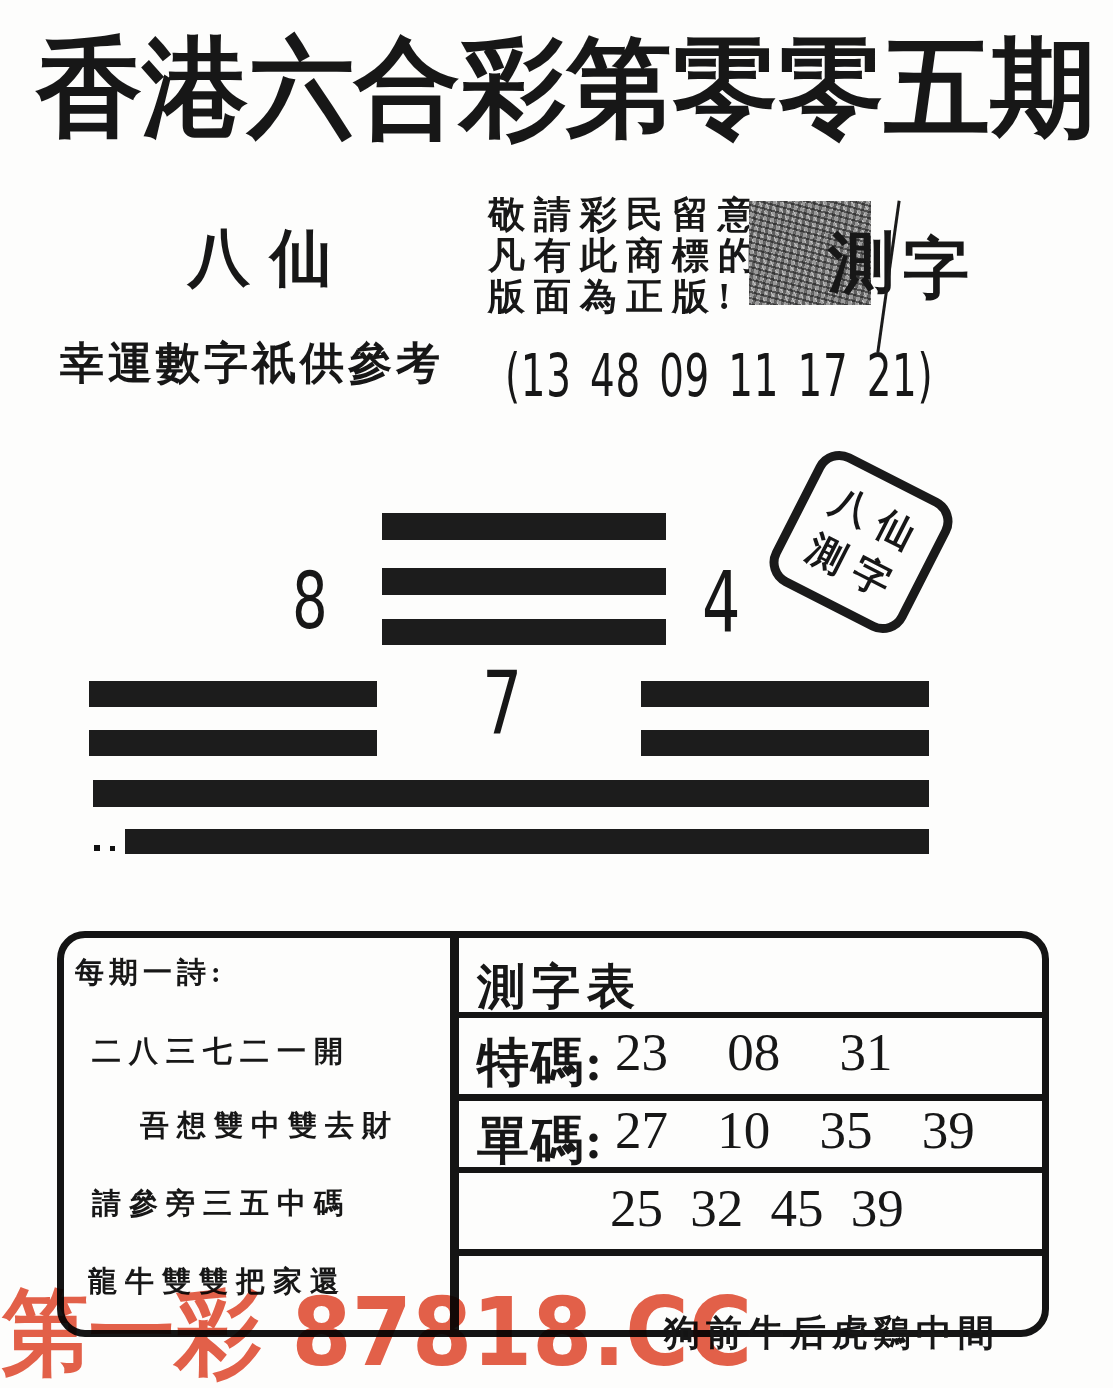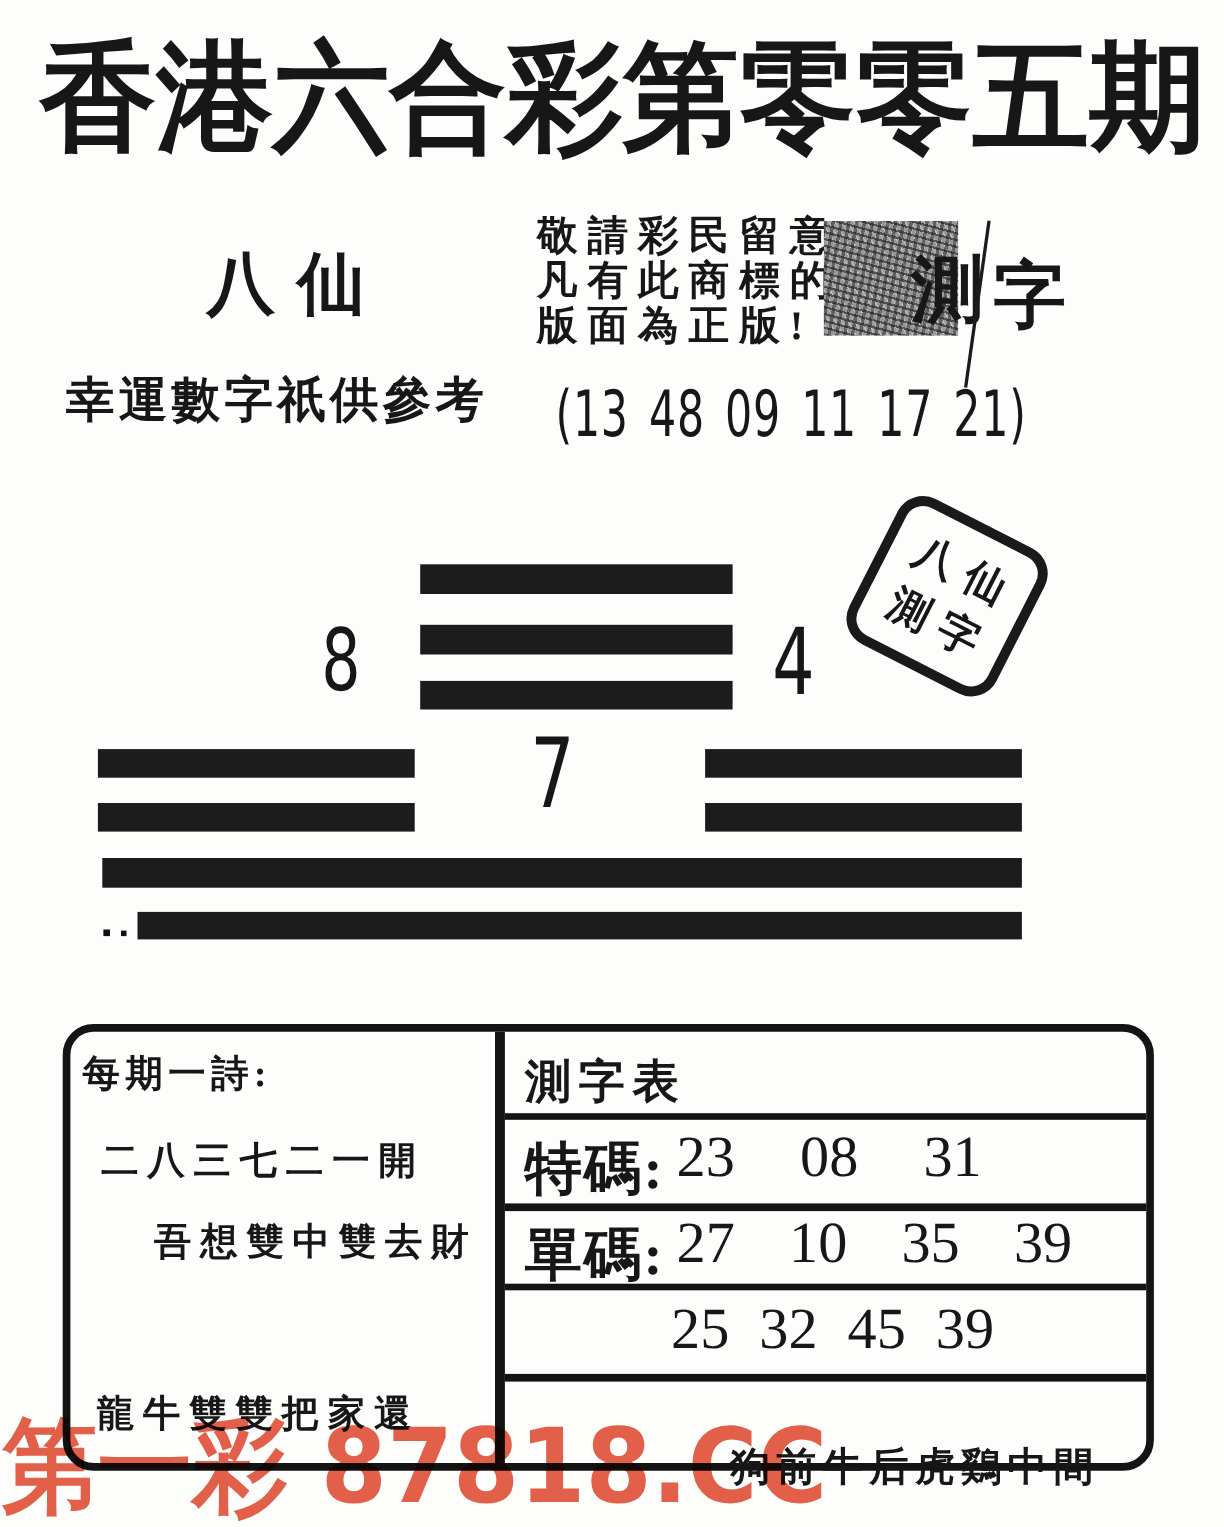--- a/index.html
+++ b/index.html
@@ -52,27 +52,27 @@
   .sheet{
     position:absolute;left:57px;top:931px;width:978px;height:392px;
     border:7px solid #141414;border-radius:28px;
   }
   .vline{left:450px;top:938px;width:9px;height:392px;background:#141414;}
   .hline{left:459px;width:583px;background:#141414;}
   .hl1{top:1012px;height:6px;}
   .hl2{top:1094px;height:7px;}
   .hl3{top:1167px;height:6px;}
   .hl4{top:1249px;height:7px;}
-  .cjk40{font-size:34px;font-weight:600;}
+  .cjk40{font-size:29px;font-weight:600;}
   .poem-title{left:75px;top:953px;letter-spacing:5px;}
   .poem-l1{left:92px;top:1032px;letter-spacing:8px;}
   .poem-l2{left:92px;top:1106px;letter-spacing:8px;margin-left:48px;}
   .poem-l3{left:92px;top:1184px;letter-spacing:8px;}
   .poem-l4{left:88px;top:1262px;letter-spacing:8px;}
-  .chart-header{left:477px;top:955px;font-size:42px;font-weight:600;letter-spacing:7px;}
+  .chart-header{left:477px;top:955px;font-size:48px;font-weight:600;letter-spacing:7px;}
   .row-label{font-size:52px;font-weight:600;letter-spacing:2px;}
   .lbl-special{left:477px;top:1028px;}
   .lbl-single{left:477px;top:1106px;}
   .nums{font-size:53px;font-weight:500;}
   .nums-special{left:615px;top:1022px;word-spacing:46px;}
   .nums-single{left:615px;top:1100px;word-spacing:36px;}
   .nums-middle{left:610px;top:1178px;word-spacing:14px;}
   .lbl-zodiac{left:475px;top:1269px;font-size:40px;font-weight:600;letter-spacing:16px;}
   .zodiac-answer{left:664px;top:1269px;font-size:36px;font-weight:600;letter-spacing:6px;margin-top:40px;}
   .watermark{
@@ -132,20 +132,21 @@
   <div class="sheet"></div>
   <div class="abs vline"></div>
   <div class="abs hline hl1"></div>
   <div class="abs hline hl2"></div>
   <div class="abs hline hl3"></div>
   <div class="abs hline hl4"></div>
 
   <div class="abs cjk40 poem-title">每期一詩:</div>
   <div class="abs cjk40 poem-l1">二八三七二一開</div>
   <div class="abs cjk40 poem-l2">吾想雙中雙去財</div>
+  <div class="abs cjk40 poem-l3">請參旁三五中碼</div>
   <div class="abs cjk40 poem-l4">龍牛雙雙把家還</div>
 
   <div class="abs chart-header">測字表</div>
 
   <div class="abs row-label lbl-special">特碼:</div>
   <div class="abs nums nums-special">23 08 31</div>
 
   <div class="abs row-label lbl-single">單碼:</div>
   <div class="abs nums nums-single">27 10 35 39</div>
 

